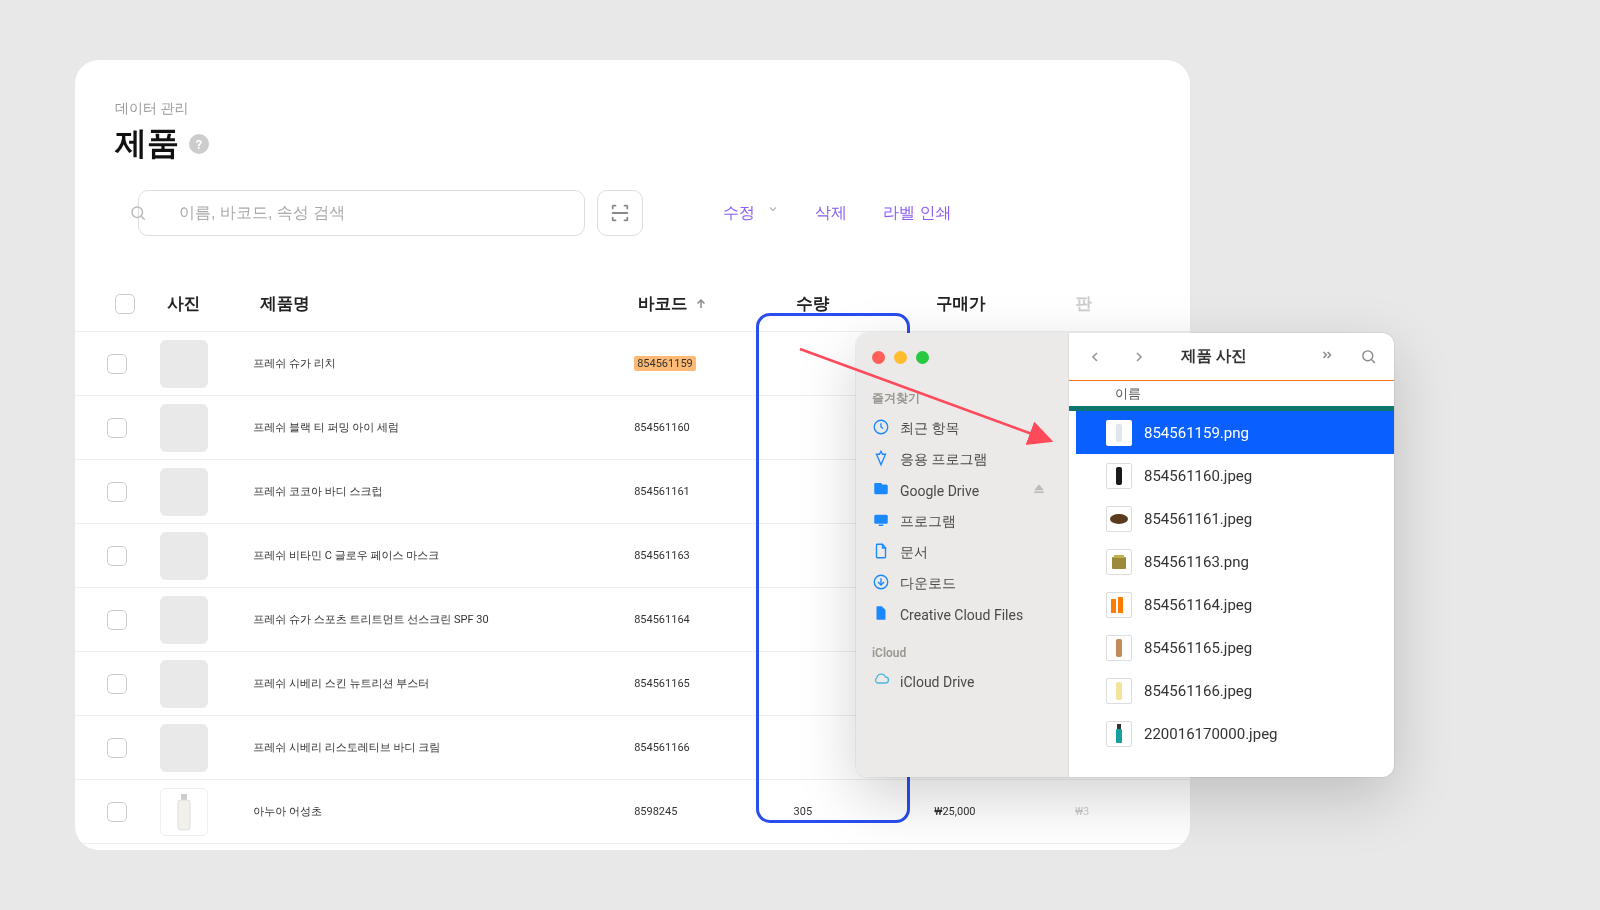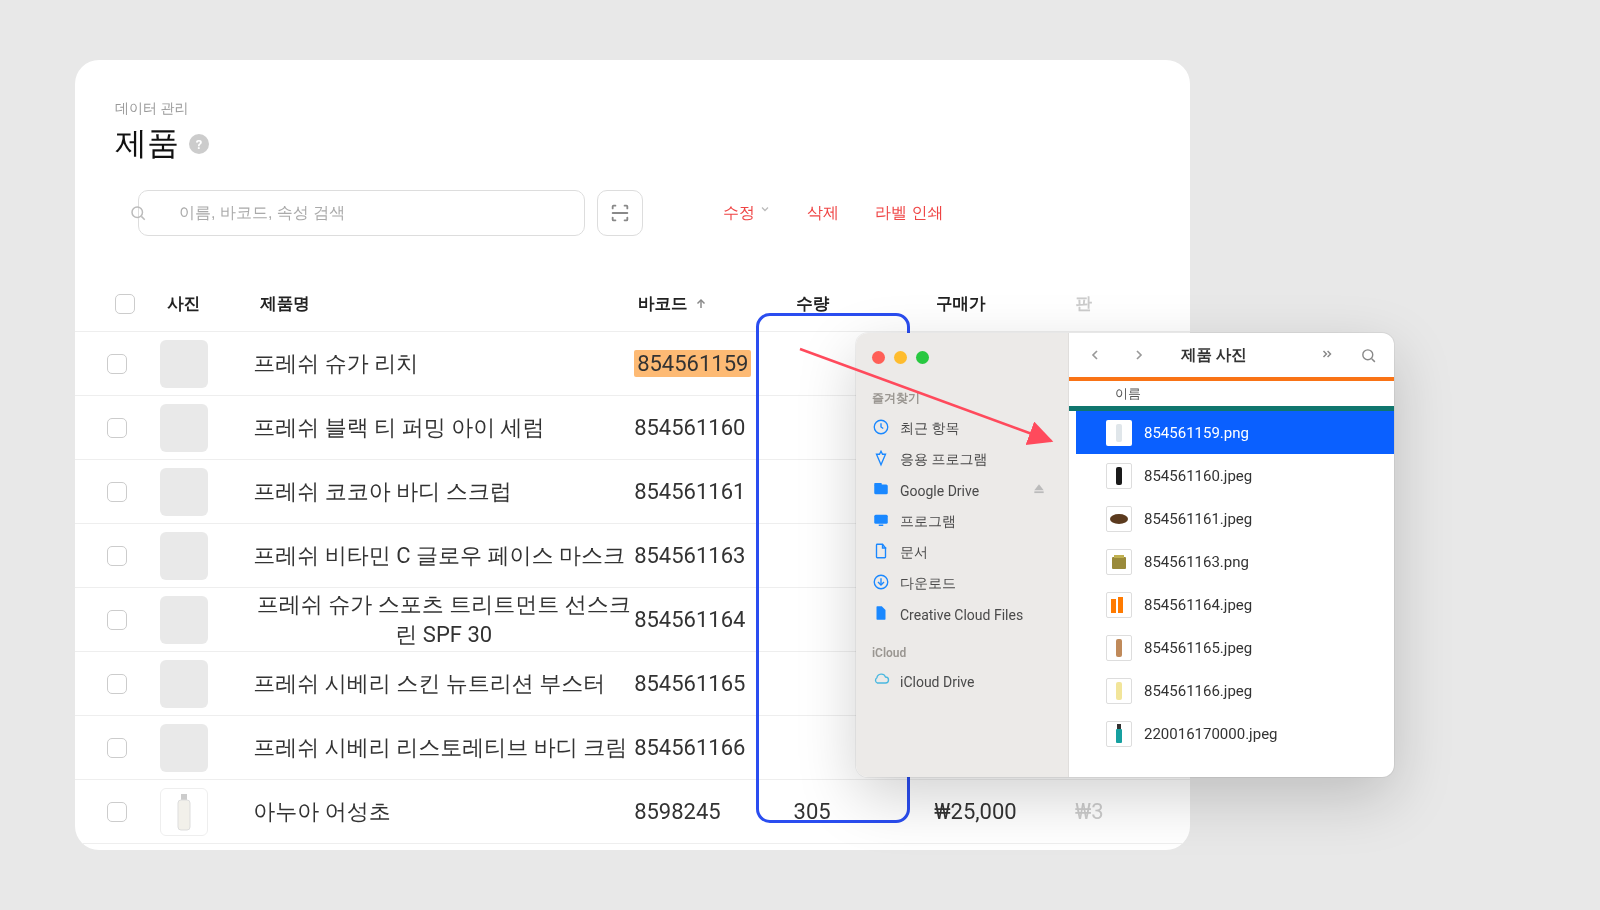--- a/index.html
+++ b/index.html
@@ -34,21 +34,21 @@
     }
     .title-row {
       display: flex;
       align-items: center;
       gap: 10px;
       padding-left: 40px;
       margin-bottom: 24px;
     }
     .page-title {
       font-size: 32px;
-      font-weight: 400;
+      font-weight: 700;
       color: #111;
     }
     .help-badge {
       width: 20px;
       height: 20px;
       border-radius: 50%;
       background: #ccc;
       color: #fff;
       font-size: 13px;
       font-weight: 700;
@@ -93,47 +93,47 @@
       background: #fff;
       display: flex;
       align-items: center;
       justify-content: center;
       cursor: pointer;
     }
     .toolbar-spacer { width: 44px; }
     .ghost-btn {
       background: transparent;
       border: none;
-      color: #ef4444;
+      color: #8b5cf6;
       font-size: 16px;
       cursor: pointer;
       padding: 8px 12px;
       display: flex;
       align-items: flex-start;
-      gap: 4px;
+      gap: 12px;
     }
     .table {
       width: 100%;
     }
     .thead, .trow {
       display: flex;
       align-items: center;
       padding: 0 40px;
       border-bottom: 1px solid #eee;
       position: relative;
     }
     .thead {
       height: 56px;
       font-weight: 700;
       font-size: 16.5px;
       color: #222;
     }
     .trow {
       height: 64px;
-      font-size: 22px;
+      font-size: 11px;
       color: #333;
       padding-left: 32px;
     }
     .col-check { width: 56px; display:flex; align-items:center; }
     .col-photo { width: 100px; display:flex; align-items:center; }
     .col-name  { width: 406px; display:flex; align-items:center;text-align:center; }
     .col-barcode { width: 170px; display:flex; align-items:center; }
     .col-qty   { width: 150px; display:flex; align-items:center; }
     .col-price { width: 150px; display:flex; align-items:center; }
     .col-sell  { width: 80px;  display:flex; align-items:center; color:#ccc; }
@@ -236,21 +236,21 @@
       flex: 1;
       display: flex;
       flex-direction: column;
     }
     .finder-header {
       height: 48px;
       display: flex;
       align-items: center;
       padding: 0 14px;
       gap: 20px;
-      border-bottom: 4px solid #f97316;
+      border-bottom: 1px solid #f97316;
     }
     .nav-arrow, .fh-search {
       width: 24px;
       height: 24px;
       display: flex;
       align-items: center;
       justify-content: center;
       color: #888;
       cursor: pointer;
     }

